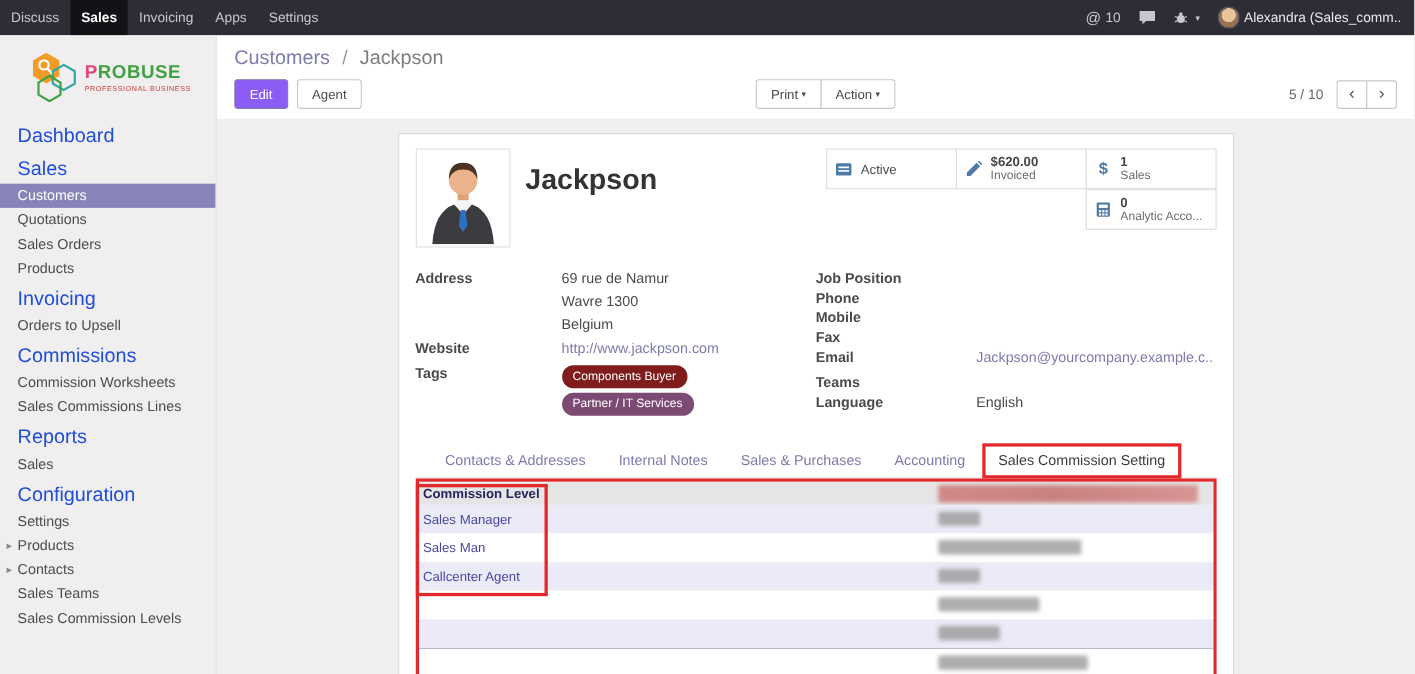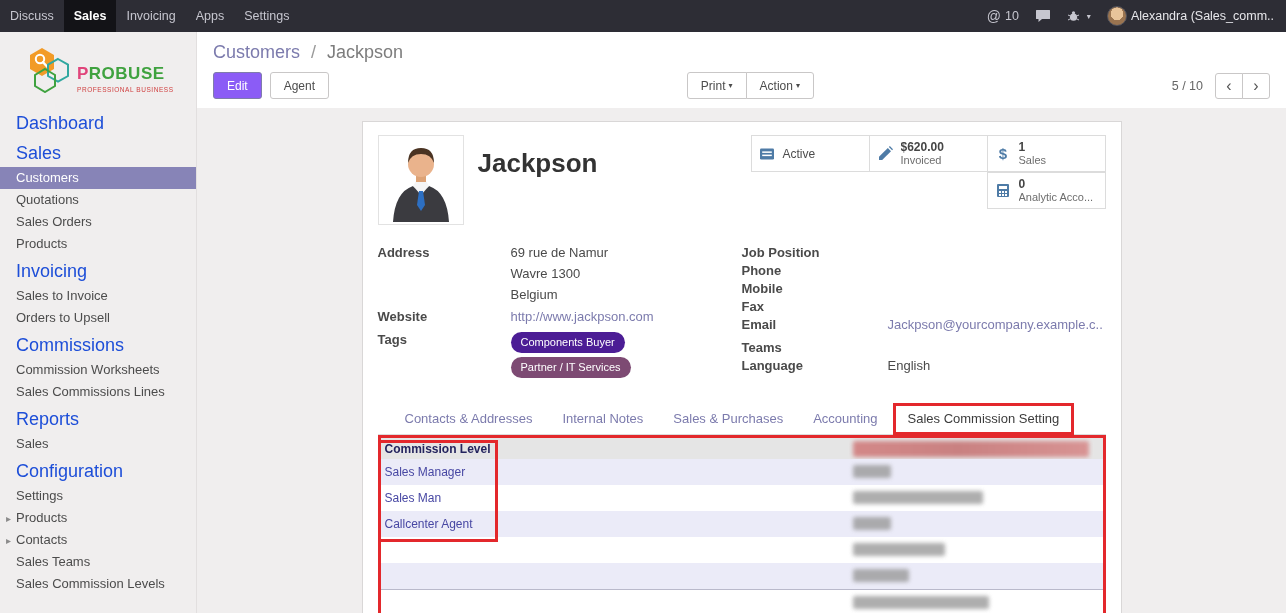--- a/index.html
+++ b/index.html
@@ -19,21 +19,21 @@
   .avatar-circle{width:20px;height:20px;border-radius:50%;border:1px solid #55555e;display:inline-block;
      background:radial-gradient(circle at 50% 38%,#e8c49a 0 44%,#9a7450 45% 100%);}
   .user-name{color:#e6e6ea;white-space:nowrap;}
 
   
   .main-row{flex:1;display:flex;overflow:hidden;}
   .sidebar{flex:0 0 197px;background:#f0eeee;border-right:1px solid #e2dfdf;overflow:hidden;}
   .content{flex:1;display:flex;flex-direction:column;overflow:hidden;}
 
   
-  .logo{display:flex;align-items:flex-end;gap:7px;padding:15px 0 14px 28px;cursor:pointer;}
+  .logo{display:flex;align-items:center;gap:7px;padding:15px 0 14px 28px;cursor:pointer;}
   .logo-title{font-size:17px;font-weight:bold;color:#3fa23f;letter-spacing:.5px;}
   .logo-title::first-letter{color:#e0457b;}
   .logo-subtitle{font-size:6.5px;color:#d04040;letter-spacing:.55px;margin-top:2px;}
 
   
   .side-title{padding:6px 16px 3px;font-size:18px;font-weight:normal;color:#1d4ed8;cursor:pointer;}
   .side-item{padding:3px 16px;font-size:13px;color:#4c4c4c;cursor:pointer;line-height:16px;position:relative;}
   .side-item.active{background:#8784b7;color:#fff;}
   .exp-caret{position:absolute;left:6px;top:4px;color:#8b8b8b;font-size:10px;}
 
@@ -80,21 +80,21 @@
   .fcol{width:50%;}
   .frow{display:flex;margin-bottom:1px;min-height:17px;}
   .frow>label{flex:0 0 133px;font-weight:bold;}
   .fcol.rightcol .frow>label{flex:0 0 146px;}
   .frow.gap-above{margin-top:6px;}
   .fval{flex:1;line-height:16px;}
   .addr-line{margin-bottom:5px;}
   a.link{color:#7c7bad;text-decoration:none;cursor:pointer;}
   .tagrow{margin-bottom:4px;}
   .pill{display:inline-block;padding:2px 10px 3px;border-radius:11px;font-size:11px;color:#fff;}
-  .pill.blue{background:#4c1d95;}
+  .pill.blue{background:#7f1d1d;}
   .pill.purple{background:#7d4a73;}
 
   
   .tabs{display:flex;align-items:flex-end;margin-top:20px;border-bottom:1px solid #dcdcdc;padding-left:12px;}
   .tab{padding:7px 15px 8px;font-size:13px;color:#7c7bad;cursor:pointer;white-space:nowrap;}
   .tab.active{color:#3c3c3c;background:#fff;border:3px solid #e3282c;padding:5px 12px 6px;margin-bottom:-1px;}
 
   
   .table-wrap{position:relative;border:3px solid #e3282c;}
   .thead{height:21px;background:#e5e5e5;display:flex;align-items:center;padding-left:4px;font-size:12px;font-weight:bold;
@@ -164,21 +164,20 @@
         </div>
       </div>
       <nav class="side-menu">
         <div class="side-title">Dashboard</div>
         <div class="side-title">Sales</div>
         <div class="side-item active">Customers</div>
         <div class="side-item">Quotations</div>
         <div class="side-item">Sales Orders</div>
         <div class="side-item">Products</div>
         <div class="side-title">Invoicing</div>
-        <div class="side-item">Sales to Invoice</div>
         <div class="side-item">Orders to Upsell</div>
         <div class="side-title">Commissions</div>
         <div class="side-item">Commission Worksheets</div>
         <div class="side-item">Sales Commissions Lines</div>
         <div class="side-title">Reports</div>
         <div class="side-item">Sales</div>
         <div class="side-title">Configuration</div>
         <div class="side-item">Settings</div>
         <div class="side-item">
           <span class="exp-caret">▸</span>

